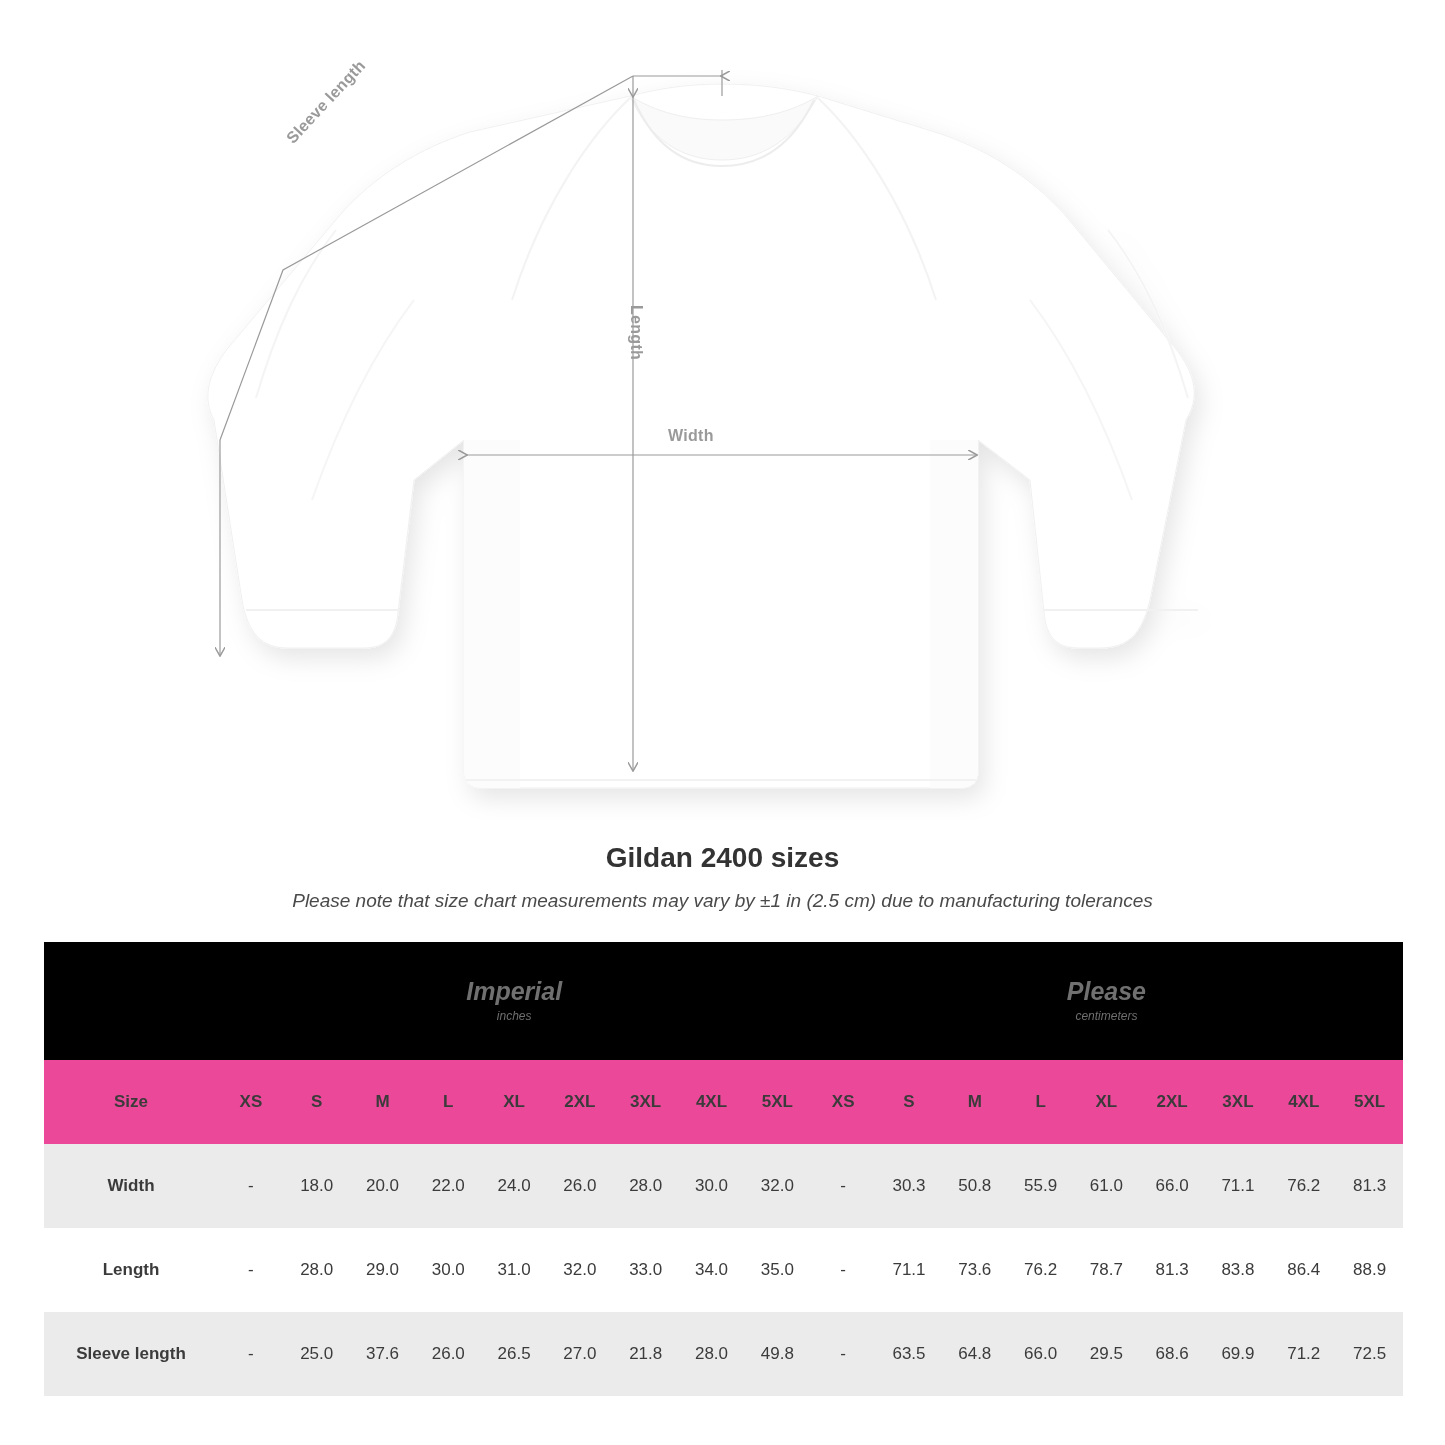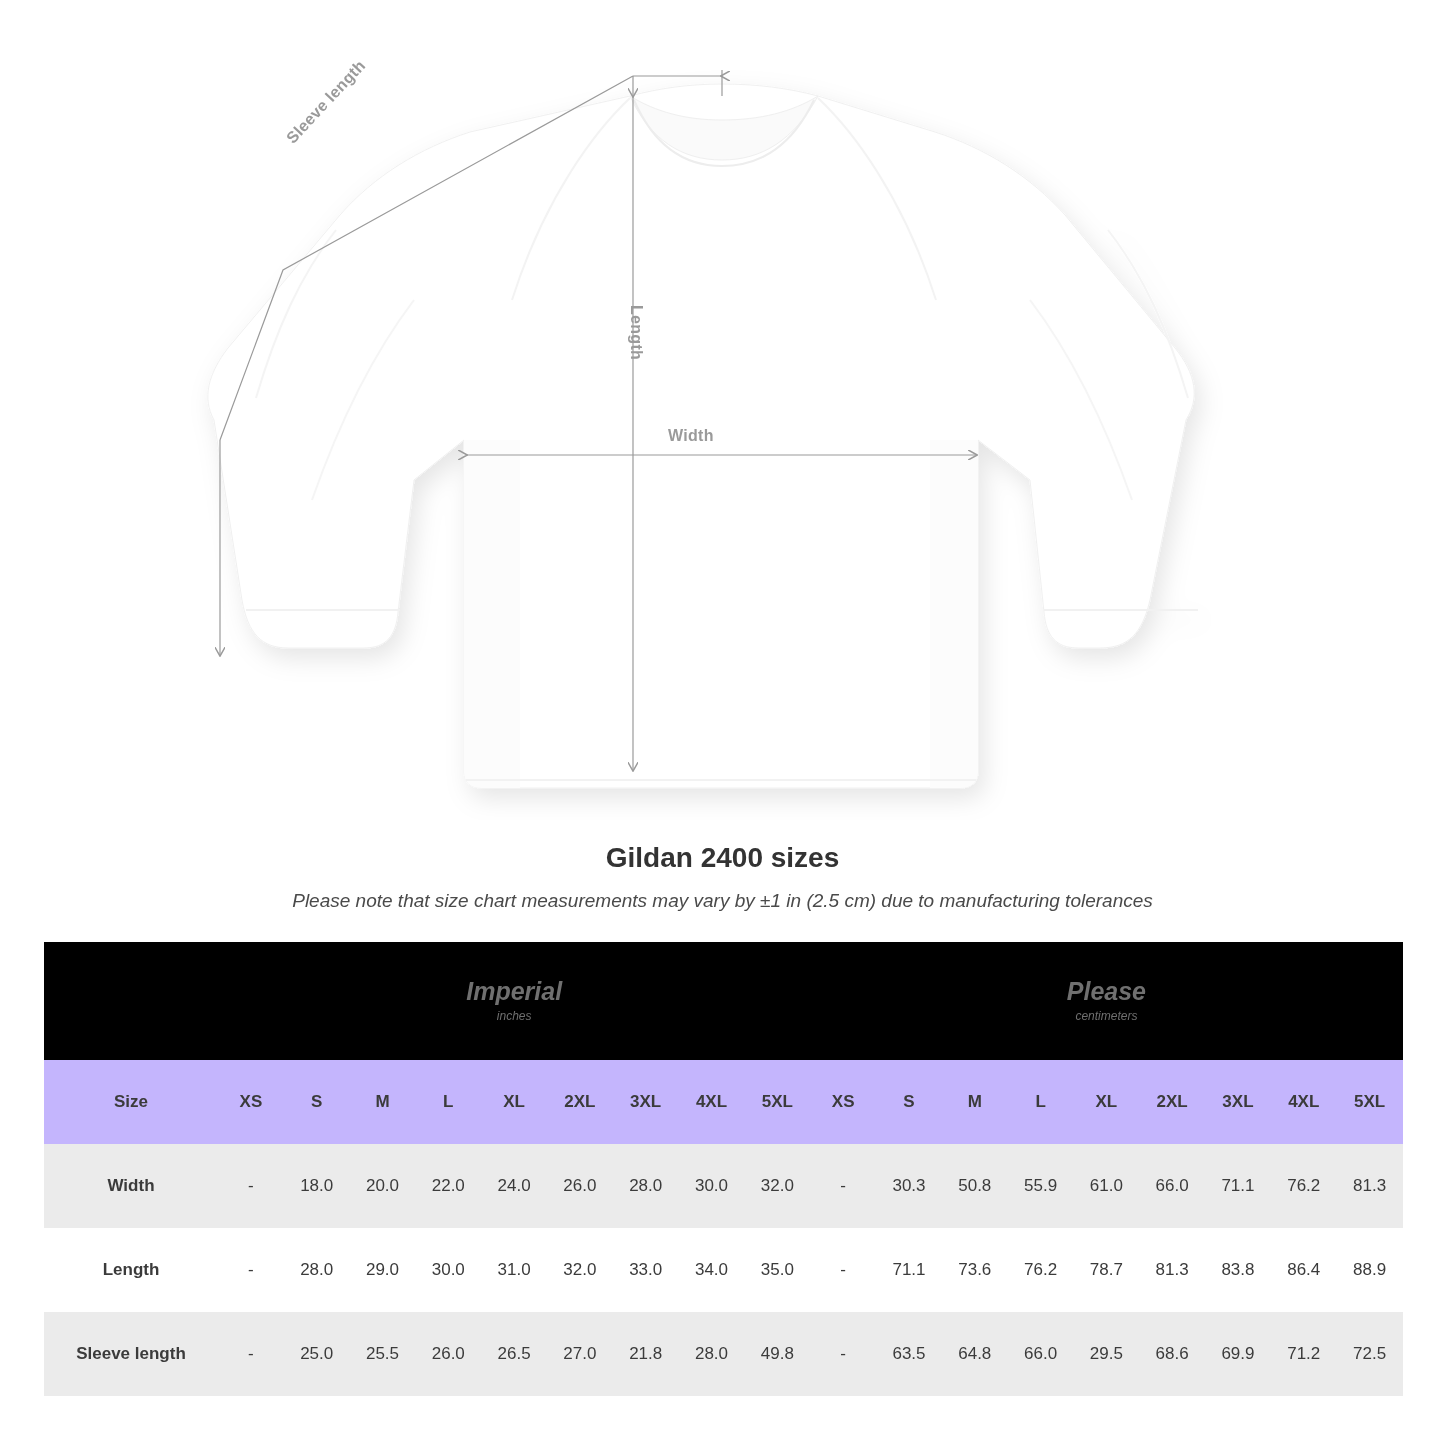--- a/index.html
+++ b/index.html
@@ -99,21 +99,21 @@
     color: #707070;
     line-height: 1.25;
   }
   .unit-units {
     font-size: 12px;
     font-style: italic;
     color: #6f6f6f;
     line-height: 1.6;
   }
   .head-row td {
-    background: #c4b5fd;
+    background: #ec4899;
     height: 84px;
     font-weight: bold;
     font-size: 18px;
     color: #3b3b3b;
   }
   .head-row td.rowlabel {
     font-weight: bold;
   }
   .data-row td {
     height: 84px;
@@ -322,21 +322,21 @@
         <td>81.3</td>
         <td>83.8</td>
         <td>86.4</td>
         <td>88.9</td>
       </tr>
 
       <tr class="data-row shade">
         <td class="rowlabel">Sleeve length</td>
         <td>-</td>
         <td>25.0</td>
-        <td>25.5</td>
+        <td>37.6</td>
         <td>26.0</td>
         <td>26.5</td>
         <td>27.0</td>
         <td>21.8</td>
         <td>28.0</td>
         <td>49.8</td>
         <td>-</td>
         <td>63.5</td>
         <td>64.8</td>
         <td>66.0</td>

